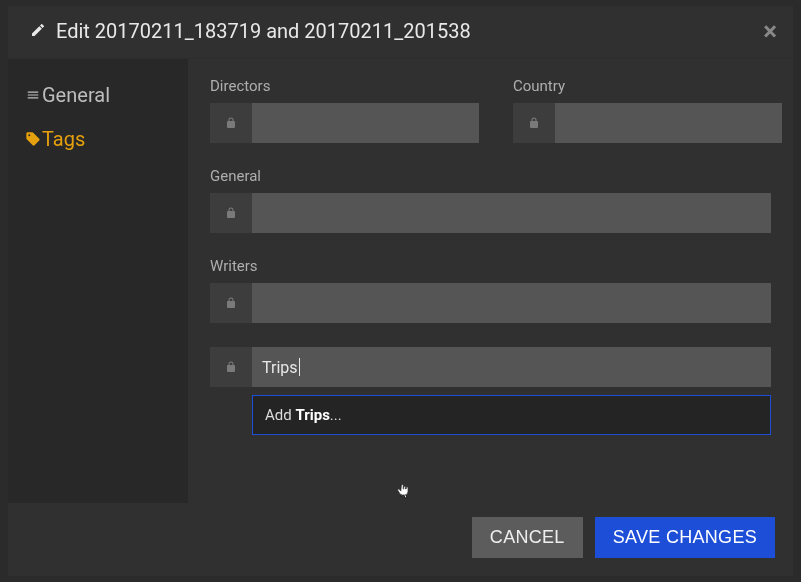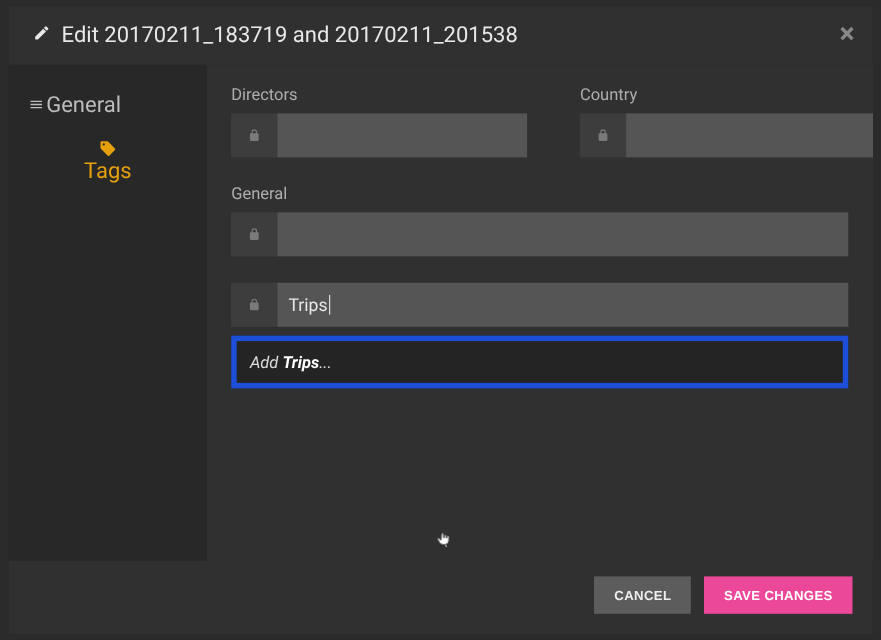--- a/index.html
+++ b/index.html
@@ -55,33 +55,32 @@
   .sidebar-item {
     display: flex;
     align-items: center;
     padding: 10px 16px;
     color: #bdbdbd;
     font-size: 20px;
     cursor: pointer;
   }
   .sidebar-item.active {
     color: #e5a00d;
-    flex-direction: column;
   }
   .sidebar-item .icon { width: 18px; display:inline-flex; justify-content:center; }
   .content {
     flex: 1;
     padding: 18px 22px 0 22px;
     background: #303030;
     overflow: auto;
     position: relative;
   }
   .row {
     display: flex;
-    gap: 48px;
+    gap: 34px;
     margin-bottom: 24px;
   }
   .field {
     flex: 1;
   }
   .field-label {
     color: #aeaeae;
     font-size: 15px;
     margin-bottom: 8px;
     display: block;
@@ -105,52 +104,52 @@
     background: #555555;
     border: none;
     color: #e8e8e8;
     font-size: 16px;
     padding: 0 10px;
     outline: none;
   }
   .text-input::placeholder { color: #aaa; }
   .dropdown {
     position: relative;
+    margin-left: 42px;
     margin-top: 8px;
     background: #242424;
-    border: 5px solid #1d4ed8;
+    border: 1px solid #1d4ed8;
     padding: 10px 12px;
     color: #ddd;
     font-size: 15px;
     cursor: pointer;
-    font-style: italic;
   }
   .dropdown strong { color: #fff; font-weight: 700; }
   .cursor {
     position: absolute;
     left: 388px;
     top: 475px;
     pointer-events: none;
   }
   .modal-footer {
     display: flex;
     justify-content: flex-end;
     gap: 12px;
     padding: 14px 18px 18px 18px;
   }
   .btn {
     padding: 10px 18px;
     border: none;
-    font-size: 12px;
-    font-weight: 700;
+    font-size: 18px;
+    font-weight: 400;
     cursor: pointer;
     letter-spacing: 0.3px;
   }
   .btn-cancel { background: #5c5c5c; color: #eee; }
-  .btn-save { background: #ec4899; color: #fff; }
+  .btn-save { background: #1d4ed8; color: #fff; }
   .caret {
     display:inline-block;
     width:1px; height:18px;
     background:#e8e8e8;
     vertical-align:middle;
     margin-left:1px;
   }
 </style>
 </head>
 <body>
@@ -224,20 +223,33 @@
             <div class="lock-box">
               <svg width="12" height="14" viewBox="0 0 24 24">
                   <path d="M18 8h-1V6a5 5 0 0 0-10 0v2H6a2 2 0 0 0-2 2v10a2 2 0 0 0 2 2h12a2 2 0 0 0 2-2V10a2 2 0 0 0-2-2zM9 6a3 3 0 0 1 6 0v2H9z"></path>
                 </svg>
             </div>
             <input class="text-input" value="" style="">
           </div>
         </div>
       </div>
 
+      <div class="row">
+        <div class="field">
+          <label class="field-label">Writers</label>
+          <div class="field-input-wrap">
+            <div class="lock-box">
+              <svg width="12" height="14" viewBox="0 0 24 24">
+                  <path d="M18 8h-1V6a5 5 0 0 0-10 0v2H6a2 2 0 0 0-2 2v10a2 2 0 0 0 2 2h12a2 2 0 0 0 2-2V10a2 2 0 0 0-2-2zM9 6a3 3 0 0 1 6 0v2H9z"></path>
+                </svg>
+            </div>
+            <input class="text-input" value="" style="">
+          </div>
+        </div>
+      </div>
 
       <div class="row" style="margin-bottom:0">
         <div class="field">
           <div class="field-input-wrap">
             <div class="lock-box">
               <svg width="12" height="14" viewBox="0 0 24 24">
                   <path d="M18 8h-1V6a5 5 0 0 0-10 0v2H6a2 2 0 0 0-2 2v10a2 2 0 0 0 2 2h12a2 2 0 0 0 2-2V10a2 2 0 0 0-2-2zM9 6a3 3 0 0 1 6 0v2H9z"></path>
                 </svg>
             </div>
             <div class="text-input" style="display:flex;align-items:center">

